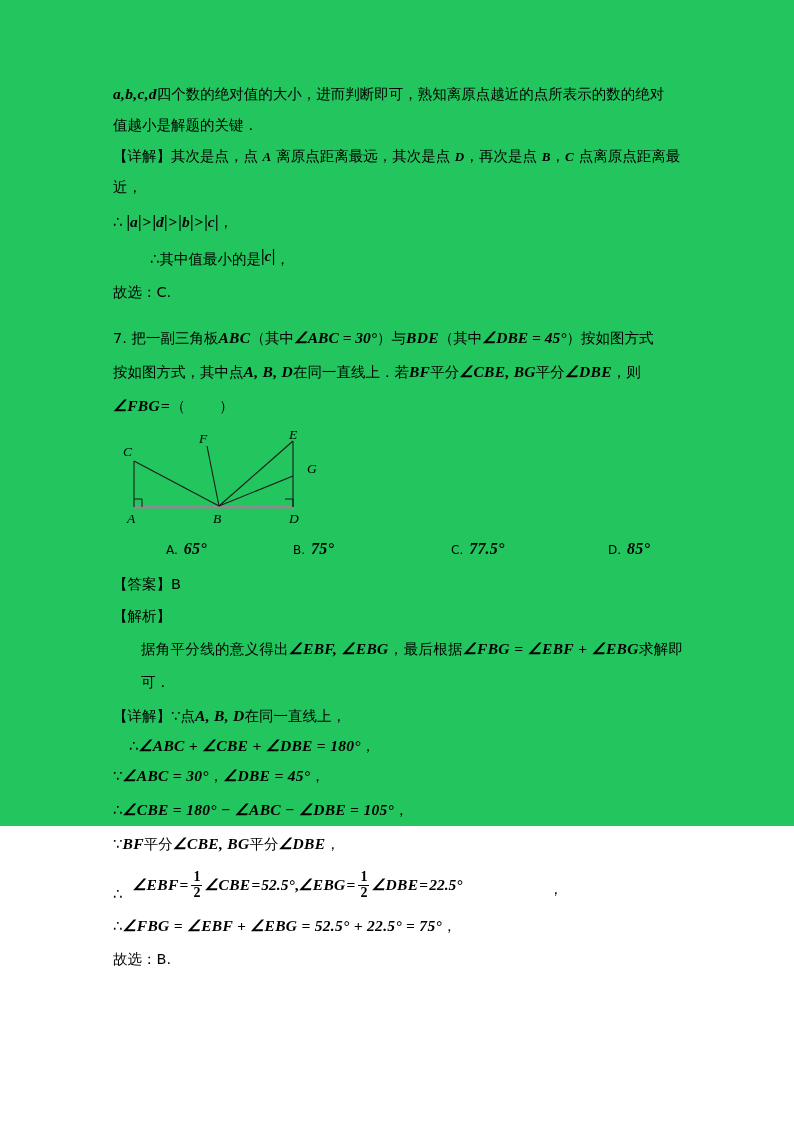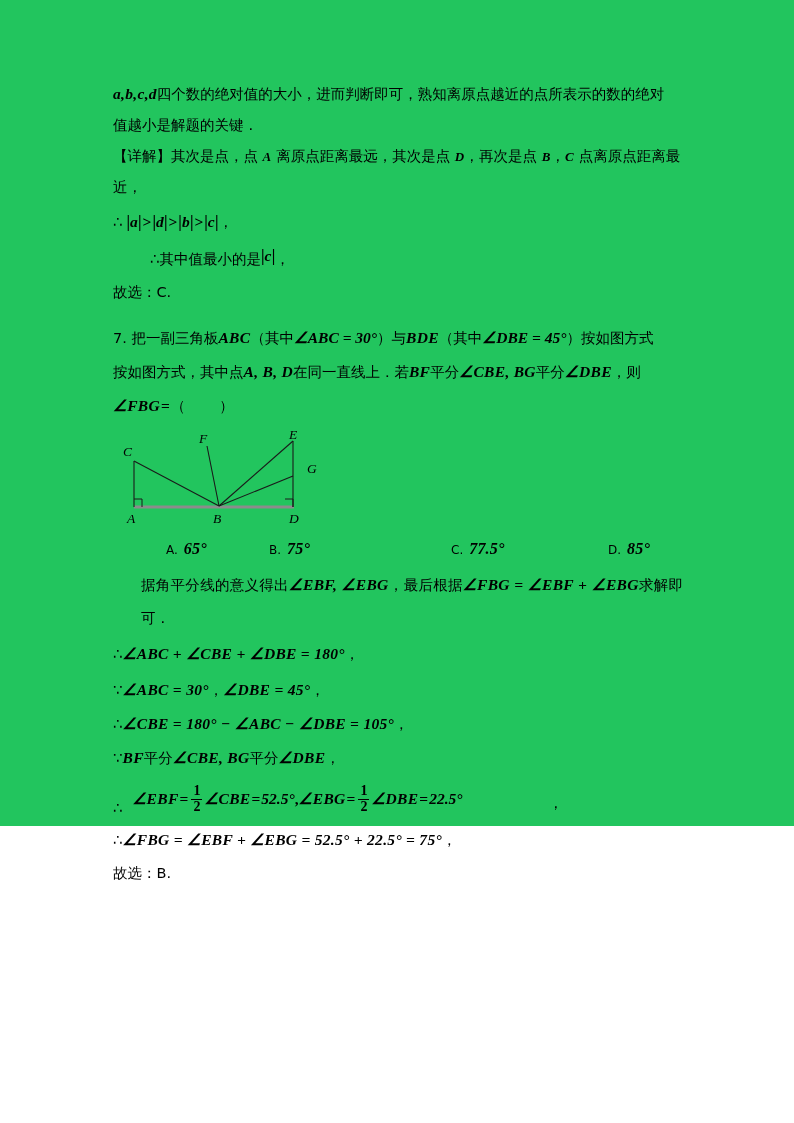--- a/index.html
+++ b/index.html
@@ -208,33 +208,42 @@
         <text class="fig-label" x="2" y="27">C</text>
         <text class="fig-label" x="168" y="94">D</text>
         <text class="fig-label" x="168" y="10">E</text>
         <text class="fig-label" x="78" y="14">F</text>
         <text class="fig-label" x="186" y="44">G</text>
       </svg>
     </div>
 
     <div class="options">
       <div class="opt" style="left:6px;margin-left:47px;"><span>A.</span><span class="oval">65°</span></div>
-      <div class="opt" style="left:156px;"><span>B.</span><span class="oval">75°</span></div>
+      <div class="opt" style="left:180px;"><span>B.</span><span class="oval">75°</span></div>
       <div class="opt" style="left:338px;"><span>C.</span><span class="oval">77.5°</span></div>
       <div class="opt" style="left:495px;"><span>D.</span><span class="oval">85°</span></div>
     </div>
 
-
+    <div class="para" style="line-height:32px;">
+      <span class="zh">【答案】</span><span class="zh">B</span>
+    </div>
+
+    <div class="para" style="line-height:32px;">
+      <span class="zh">【解析】</span>
+    </div>
 
     <div class="para" style="line-height:33px;margin-left:28px;">
       <span class="zh">据角平分线的意义得出</span><span class="mi">∠EBF, ∠EBG</span><span class="zh">，最后根据</span><span class="mi">∠FBG = ∠EBF + ∠EBG</span><span class="zh">求解即可．</span>
     </div>
 
-
-    <div class="line" style="line-height:37px;">
+    <div class="para" style="line-height:34px;">
+      <span class="zh">【详解】</span><span class="because">∵</span><span class="zh">点</span><span class="mi">A, B, D</span><span class="zh">在同一直线上，</span>
+    </div>
+
+    <div class="line" style="line-height:25px;margin-left:16px;">
       <span class="therefore">∴</span><span class="mi">∠ABC + ∠CBE + ∠DBE = 180°</span><span class="zh">，</span>
     </div>
 
     <div class="line" style="line-height:33px;">
       <span class="because">∵</span><span class="mi">∠ABC = 30°</span><span class="zh">，</span><span class="mi">∠DBE = 45°</span><span class="zh">，</span>
     </div>
 
     <div class="line" style="line-height:33px;">
       <span class="therefore">∴</span><span class="mi">∠CBE = 180° − ∠ABC − ∠DBE = 105°</span><span class="zh">，</span>
     </div>

